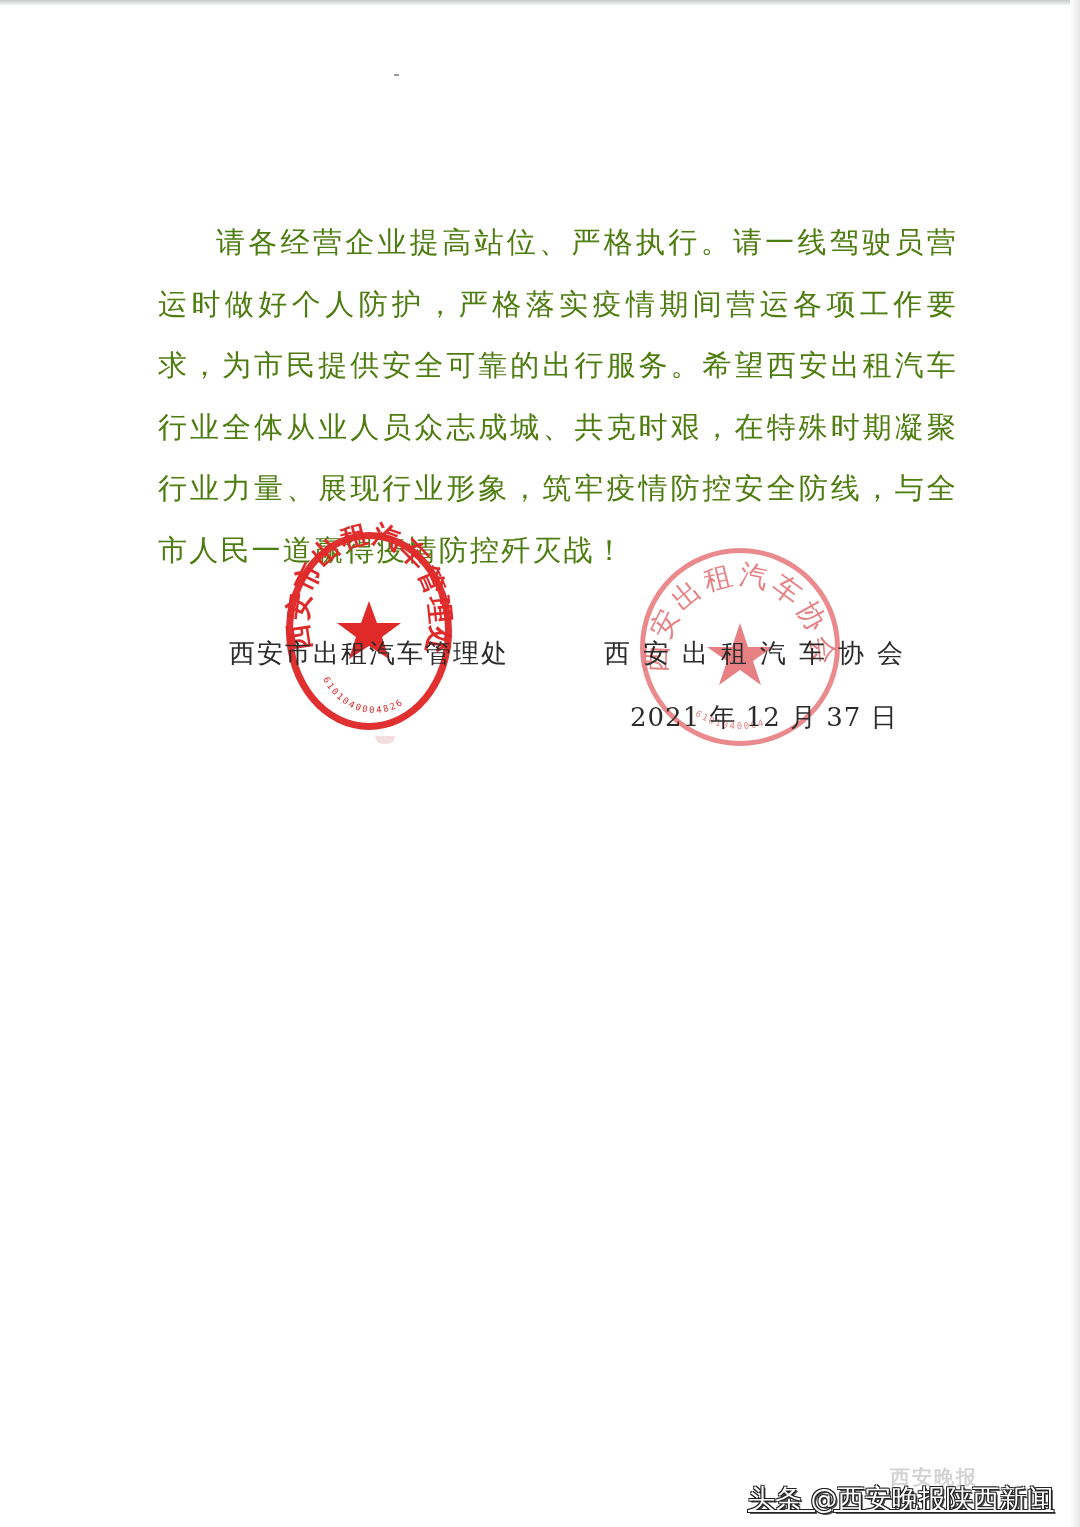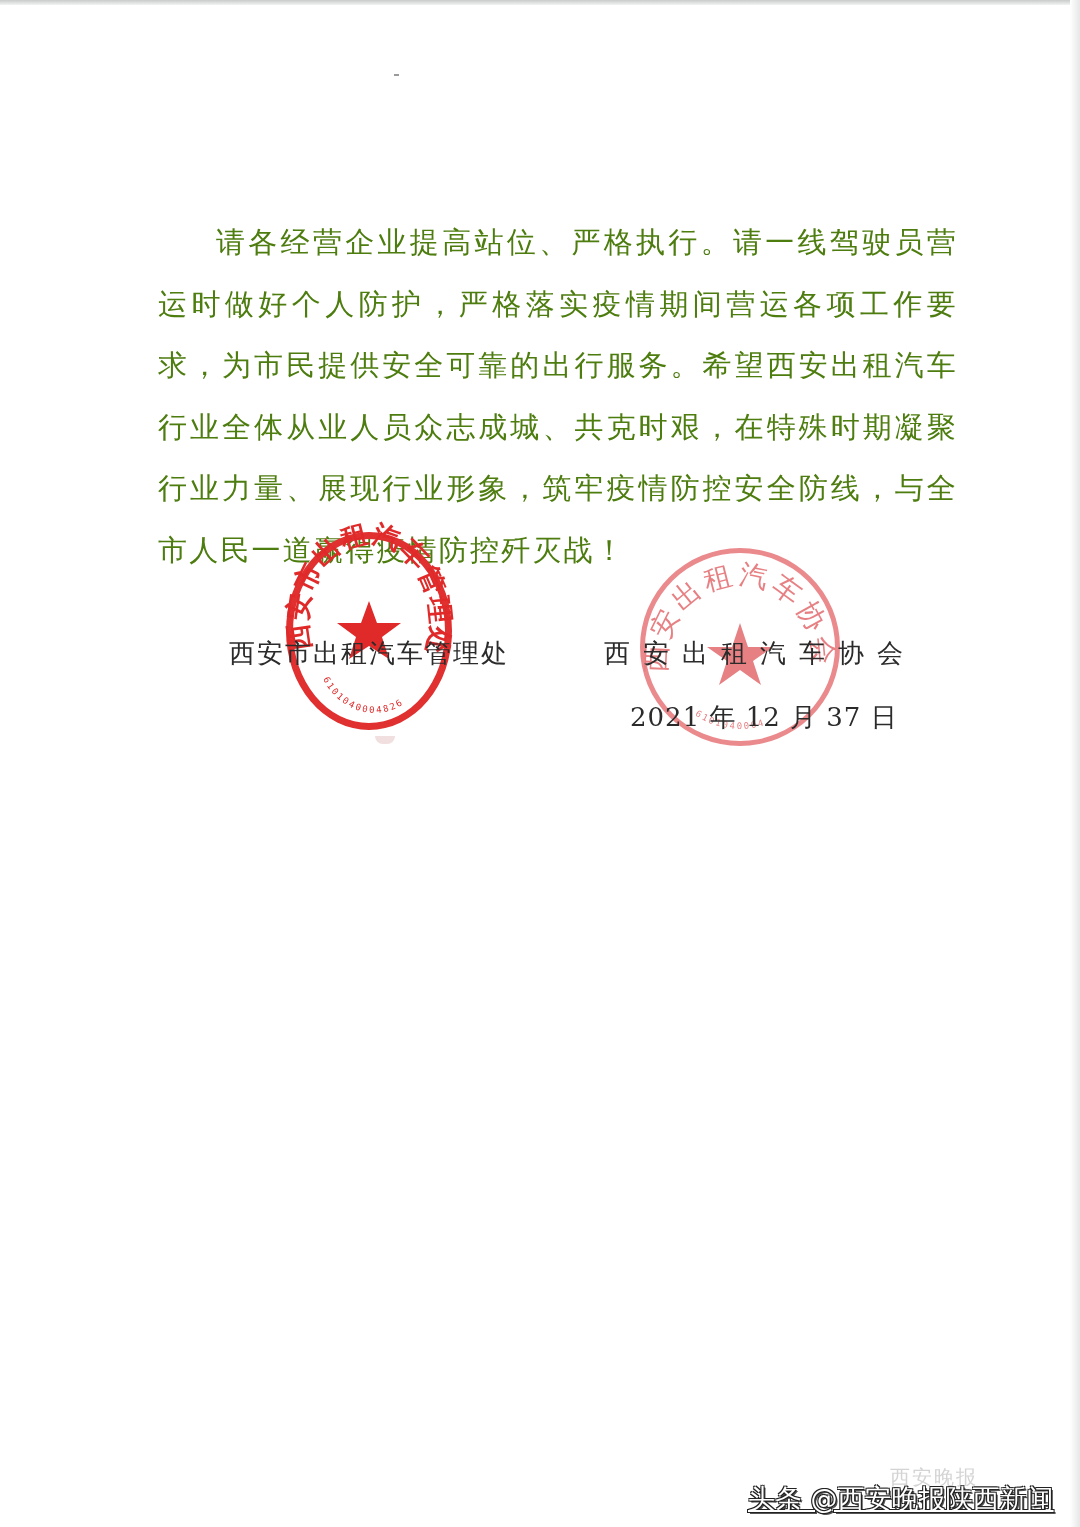--- a/index.html
+++ b/index.html
@@ -48,21 +48,21 @@
   .watermark {
     position: absolute; left: 748px; top: 1481px;
     font-family: "DejaVu Sans", "Liberation Sans", sans-serif;
     font-size: 27px; color: #ffffff; letter-spacing: 0px;
     text-shadow: -1px -1px 0 #222, 1px -1px 0 #222, -1px 1px 0 #222, 1px 1px 0 #222, 2px 2px 0 #555;
     text-decoration: underline;
   }
   .ghost-mark {
     position: absolute; left: 890px; top: 1464px;
     font-family: "DejaVu Sans", "Liberation Sans", sans-serif;
-    font-size: 20px; color: #d4d4d4; letter-spacing: 2px;
+    font-size: 20px; color: #d4d4d4; letter-spacing: 2px; font-weight: bold;
   }
 </style>
 </head>
 <body>
 
 <div class="top-shade"></div>
 <div class="right-edge"></div>
 <div class="speck"></div>
 
 <div class="body-text">请各经营企业提高站位、严格执行。请一线驾驶员营运时做好个人防护，严格落实疫情期间营运各项工作要求，为市民提供安全可靠的出行服务。希望西安出租汽车行业全体从业人员众志成城、共克时艰，在特殊时期凝聚行业力量、展现行业形象，筑牢疫情防控安全防线，与全市人民一道赢得疫情防控歼灭战！</div>

